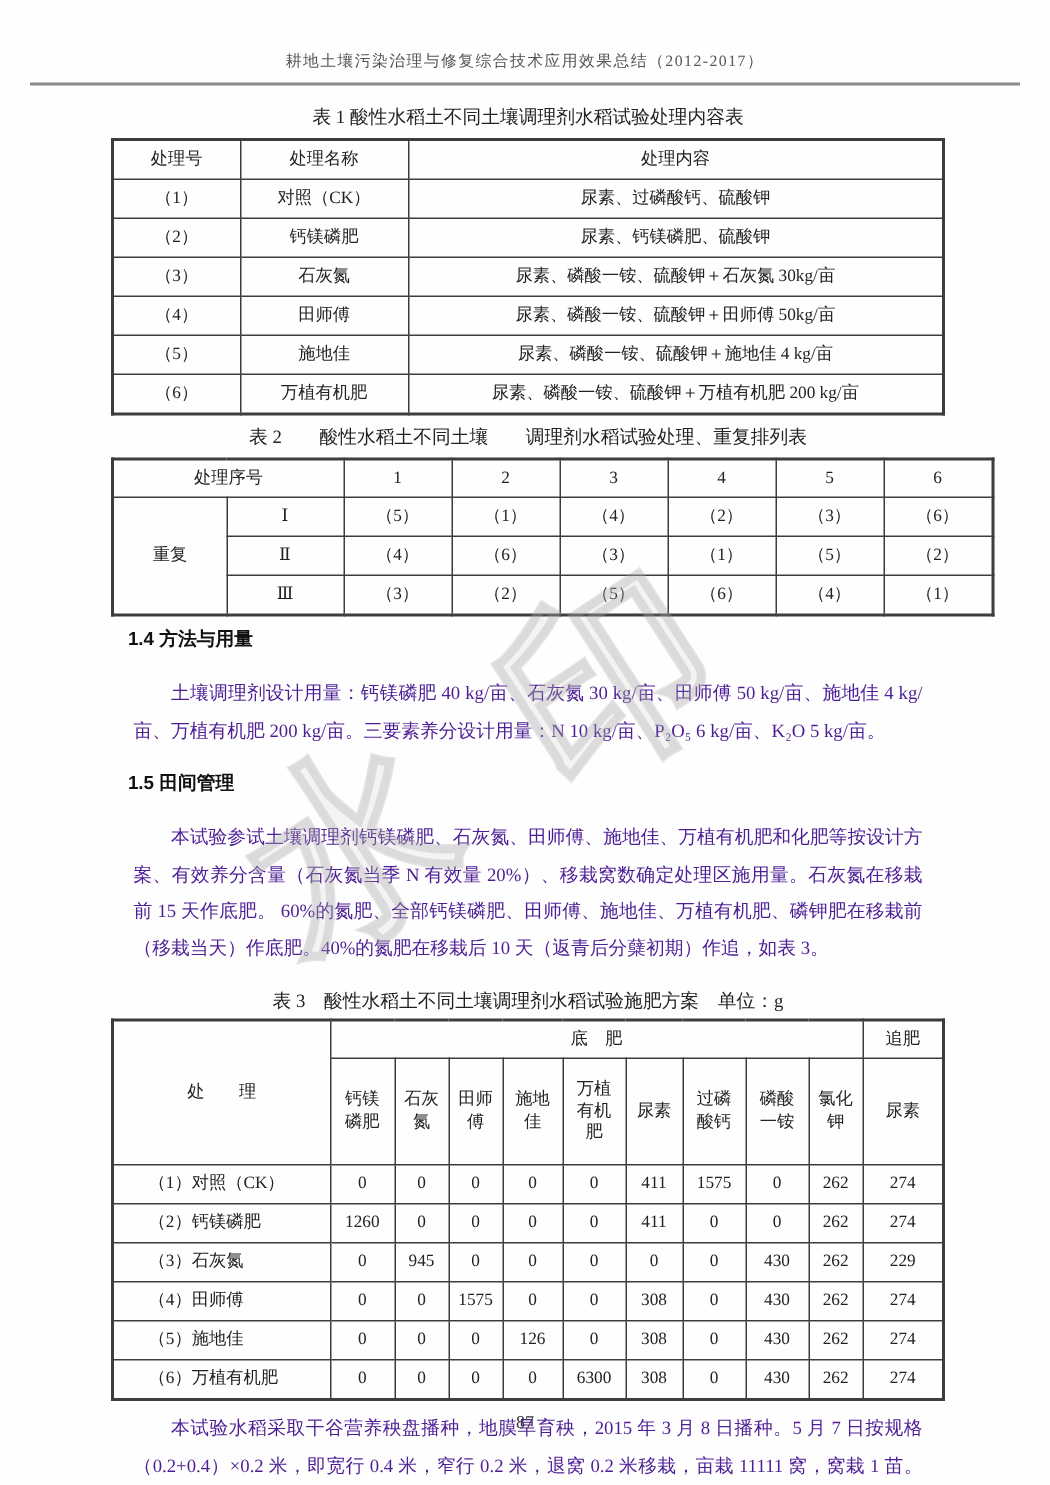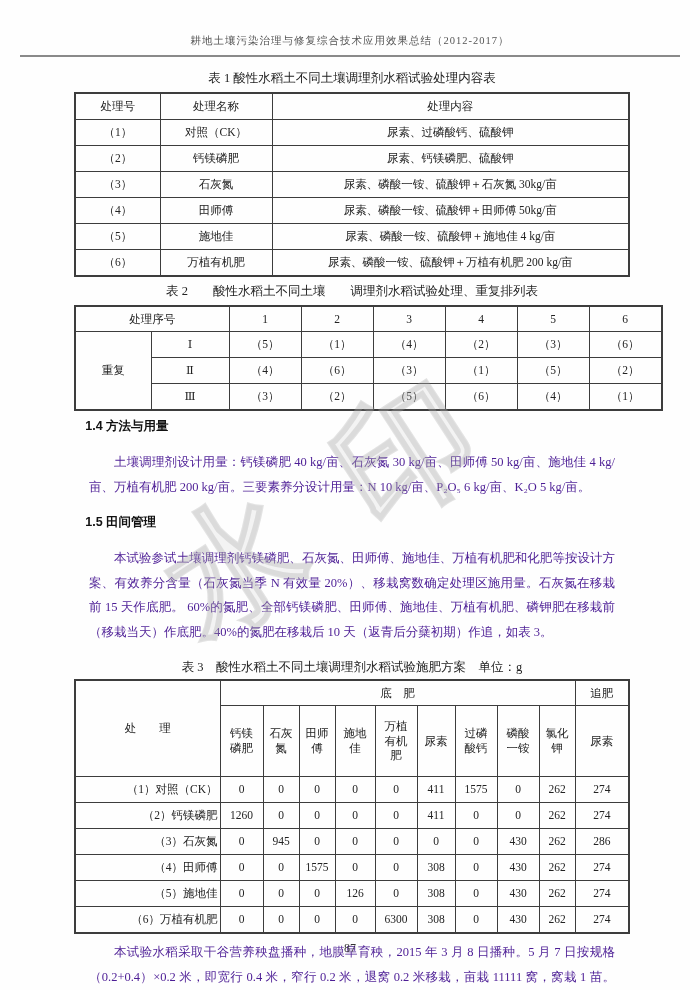--- a/index.html
+++ b/index.html
@@ -19,21 +19,21 @@
   .content{position:absolute;left:74px;top:66px;width:556px;z-index:2;}
   .tbl-title{text-align:center;font-size:12.5px;color:#222;margin:6px 0 5px;}
   .t1-title{margin-top:4px;}
   table{border-collapse:collapse;width:100%;table-layout:fixed;}
   td{
     border:1px solid #3d3d3d;text-align:center;vertical-align:middle;
     font-size:11.5px;color:#222;padding:1px 2px;height:23px;line-height:1.3;
     overflow:hidden;
   }
   table{border:2px solid #3d3d3d;}
-  .lbl{text-align:right;padding-left:4px;}
+  .lbl{text-align:left;padding-left:23px;}
   .sub-hd td{height:66px;padding:2px 6px;word-break:break-all;}
   .hd-row td{height:22px;}
   .sec-heading{
     font-family:"Liberation Sans","DejaVu Sans",sans-serif;font-weight:bold;
     font-size:12.5px;color:#111;margin:7px 0 3px;text-indent:0.9em;
   }
   .para{
     font-size:12.5px;line-height:24.5px;text-align:justify;text-indent:2em;
     color:#4c1d95;margin:15px;
   }
@@ -235,21 +235,21 @@
         <td class="lbl">（3）石灰氮</td>
         <td>0</td>
         <td>945</td>
         <td>0</td>
         <td>0</td>
         <td>0</td>
         <td>0</td>
         <td>0</td>
         <td>430</td>
         <td>262</td>
-        <td>286</td>
+        <td>229</td>
       </tr>
       <tr>
         <td class="lbl">（4）田师傅</td>
         <td>0</td>
         <td>0</td>
         <td>1575</td>
         <td>0</td>
         <td>0</td>
         <td>308</td>
         <td>0</td>

